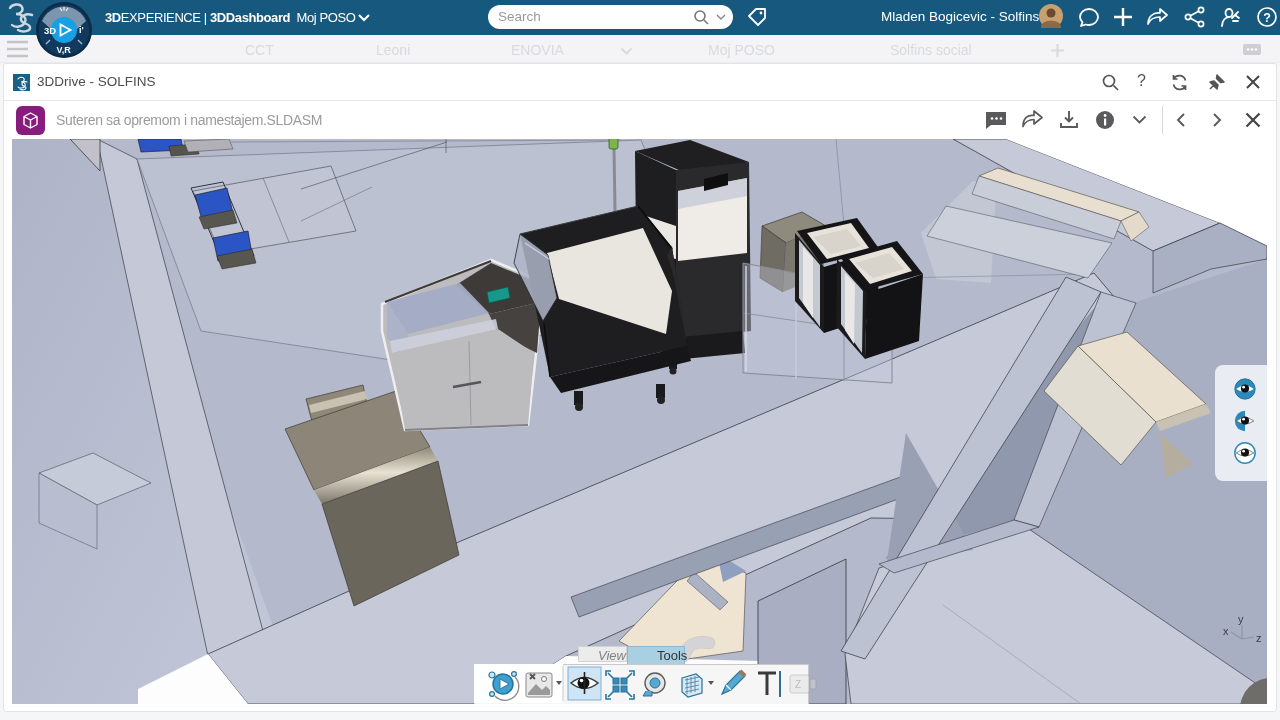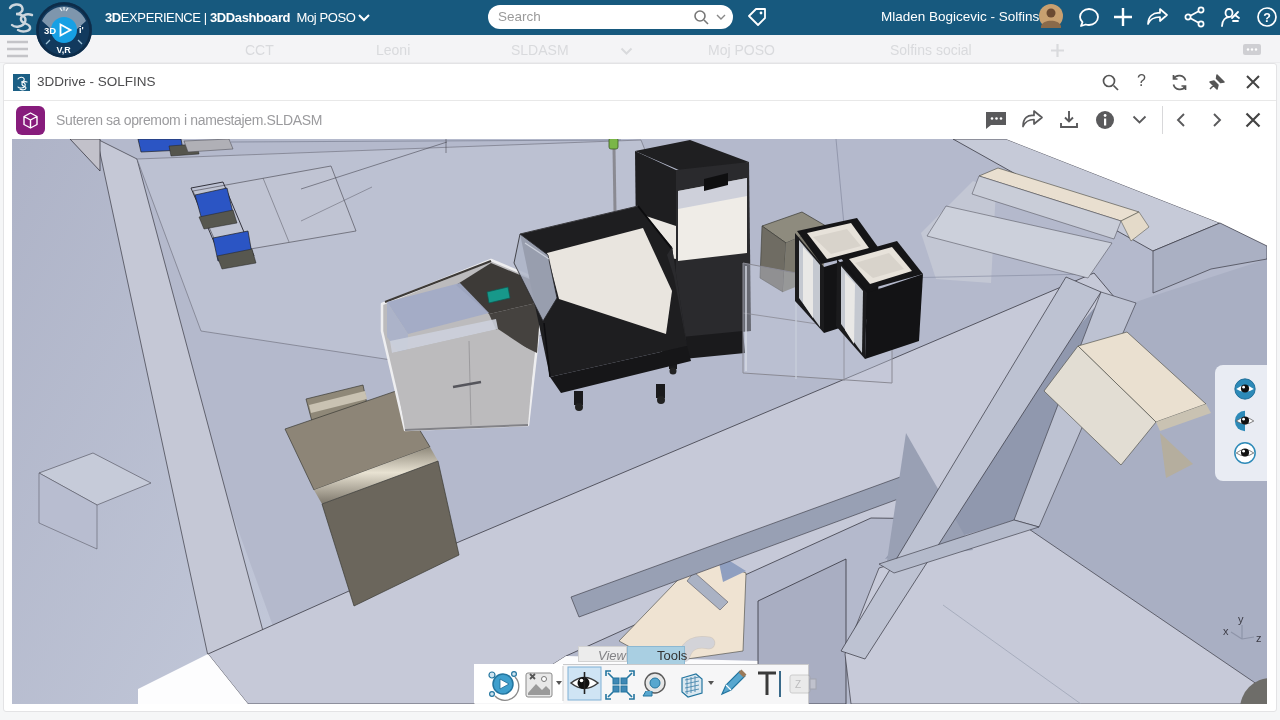--- a/index.html
+++ b/index.html
@@ -79,21 +79,21 @@
       <text x="11" y="15.5" font-size="12.5" font-weight="bold" fill="#fff" text-anchor="middle" font-family="Liberation Sans">?</text>
     </svg>
 </div>
 
 <div id="tabbar">
   <svg class="ic" style="left:6px;top:5px" width="26" height="18" viewBox="0 0 26 18">
       <path d="M1 2 H22 M1 9 H22 M1 16 H22" stroke="#c4c4c8" stroke-width="2.6"></path>
     </svg>
   <span class="tabtxt" style="left:245px">CCT</span>
   <span class="tabtxt" style="left:376px">Leoni</span>
-  <span class="tabtxt" style="left:511px">SLDASM</span>
+  <span class="tabtxt" style="left:511px">ENOVIA</span>
   <svg class="ic" style="left:620px;top:12px" width="13" height="9" viewBox="0 0 13 9">
       <path d="M1.5 1.5 L6.5 6.5 L11.5 1.5" stroke="#d9dadd" stroke-width="2" fill="none"></path>
     </svg>
   <span class="tabtxt" style="left:708px">Moj POSO</span>
   <span class="tabtxt" style="left:890px">Solfins social</span>
   <svg class="ic" style="left:1050px;top:8px" width="15" height="15" viewBox="0 0 15 15">
       <path d="M7.5 1 V14 M1 7.5 H14" stroke="#d9dadd" stroke-width="2.2"></path>
     </svg>
   <svg class="ic" style="left:1243px;top:9px" width="18" height="13" viewBox="0 0 18 13">
       <rect x="0" y="0" width="18" height="11" rx="2" fill="#cfcfd3"></rect>

